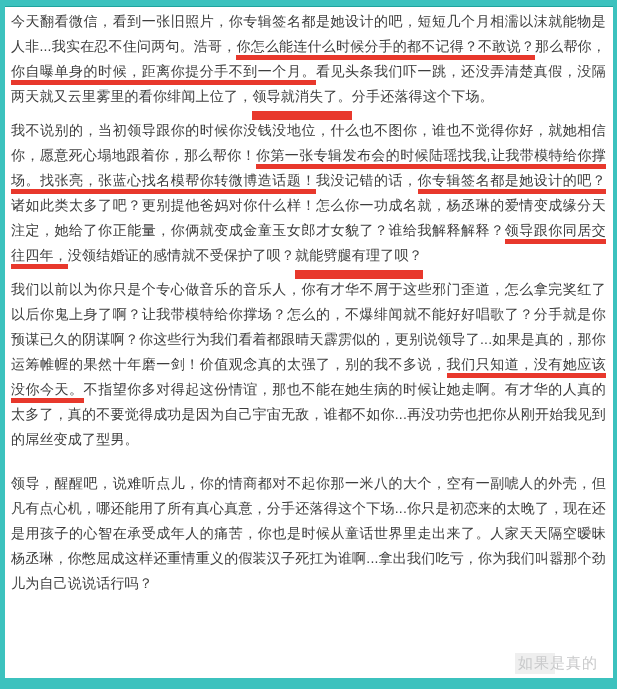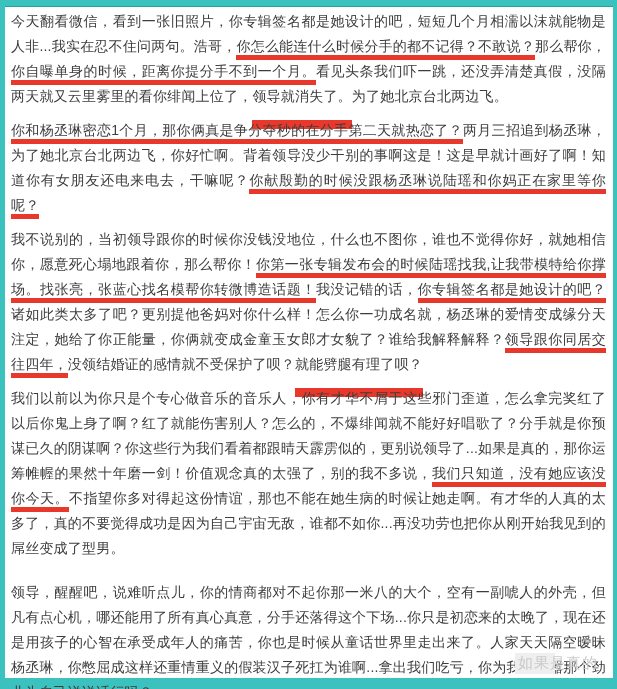--- a/index.html
+++ b/index.html
@@ -39,39 +39,38 @@
   .para{margin:0 0 9px 0;}
   .para:last-child{margin-top:19px;}
   .mk-line{
     border-bottom:5px solid var(--red);
     padding-bottom:1px;
     box-decoration-break:clone;
     -webkit-box-decoration-break:clone;
   }
   .mk-bar{
     border-bottom:9px solid var(--red);
-    padding-bottom:16px;
+    padding-bottom:7px;
     box-decoration-break:clone;
     -webkit-box-decoration-break:clone;
   }
   .watermark{
     position:absolute;
     right:12px;bottom:4px;
     color:var(--wm);
     font-size:15px;
     letter-spacing:1px;
     background:linear-gradient(90deg,#efefef 0 46%,rgba(255,255,255,0) 46%);
     padding:1px 3px;
   }
 </style>
 </head>
 <body>
 
 <div class="frame">
   <div class="content">
-      <p class="para"><span>今天翻看微信，看到一张旧照片，你专辑签名都是她设计的吧，短短几个月相濡以沫就能物是人非...我实在忍不住问两句。浩哥，</span><span class="mk-line">你怎么能连什么时候分手的都不记得？不敢说？</span><span>那么帮你，</span><span class="mk-line">你自曝单身的时候，距离你提分手不到一个月。</span><span>看见头条我们吓一跳，还没弄清楚真假，没隔两天就又云里雾里的看你绯闻上位了，</span><span class="mk-bar">领导就消失了。</span><span>为了她北京台北两边飞。</span></p>
-      <p class="para"><span class="mk-line">你和杨丞琳密恋1个月，那你俩真是争分夺秒的在分手第二天就热恋了？</span><span>两月三招追到杨丞琳，为了她北京台北两边飞，你好忙啊。背着领导没少干别的事啊这是！这是早就计画好了啊！知道你有女朋友还电来电去，干嘛呢？</span><span class="mk-line">你献殷勤的时候没跟杨丞琳说陆瑶和你妈正在家里等你呢？</span></p>
+      <p class="para"><span>今天翻看微信，看到一张旧照片，你专辑签名都是她设计的吧，短短几个月相濡以沫就能物是人非...我实在忍不住问两句。浩哥，</span><span class="mk-line">你怎么能连什么时候分手的都不记得？不敢说？</span><span>那么帮你，</span><span class="mk-line">你自曝单身的时候，距离你提分手不到一个月。</span><span>看见头条我们吓一跳，还没弄清楚真假，没隔两天就又云里雾里的看你绯闻上位了，</span><span class="mk-bar">领导就消失了。</span><span>分手还落得这个下场。</span></p>
       <p class="para"><span>我不说别的，当初领导跟你的时候你没钱没地位，什么也不图你，谁也不觉得你好，就她相信你，愿意死心塌地跟着你，那么帮你！</span><span class="mk-line">你第一张专辑发布会的时候陆瑶找我,让我带模特给你撑场。找张亮，张蓝心找名模帮你转微博造话题！</span><span>我没记错的话，</span><span class="mk-line">你专辑签名都是她设计的吧？</span><span>诸如此类太多了吧？更别提他爸妈对你什么样！怎么你一功成名就，杨丞琳的爱情变成缘分天注定，她给了你正能量，你俩就变成金童玉女郎才女貌了？谁给我解释解释？</span><span class="mk-line">领导跟你同居交往四年，</span><span>没领结婚证的感情就不受保护了呗？</span><span class="mk-bar">就能劈腿有理了呗？</span></p>
-      <p class="para"><span>我们以前以为你只是个专心做音乐的音乐人，你有才华不屑于这些邪门歪道，怎么拿完奖红了以后你鬼上身了啊？红了就能伤害别人？怎么的，不爆绯闻就不能好好唱歌了？分手就是你预谋已久的阴谋啊？你这些行为我们看着都跟晴天霹雳似的，更别说领导了...如果是真的，那你运筹帷幄的果然十年磨一剑！价值观念真的太强了，别的我不多说，</span><span class="mk-line">我们只知道，没有她应该没你今天。</span><span>不指望你多对得起这份情谊，那也不能在她生病的时候让她走啊。有才华的人真的太多了，真的不要觉得成功是因为自己宇宙无敌，谁都不如你...再没功劳也把你从刚开始我见到的屌丝变成了型男。</span></p>
+      <p class="para"><span>我们以前以为你只是个专心做音乐的音乐人，你有才华不屑于这些邪门歪道，怎么拿完奖红了以后你鬼上身了啊？让我带模特给你撑场？怎么的，不爆绯闻就不能好好唱歌了？分手就是你预谋已久的阴谋啊？你这些行为我们看着都跟晴天霹雳似的，更别说领导了...如果是真的，那你运筹帷幄的果然十年磨一剑！价值观念真的太强了，别的我不多说，</span><span class="mk-line">我们只知道，没有她应该没你今天。</span><span>不指望你多对得起这份情谊，那也不能在她生病的时候让她走啊。有才华的人真的太多了，真的不要觉得成功是因为自己宇宙无敌，谁都不如你...再没功劳也把你从刚开始我见到的屌丝变成了型男。</span></p>
       <p class="para"><span>领导，醒醒吧，说难听点儿，你的情商都对不起你那一米八的大个，空有一副唬人的外壳，但凡有点心机，哪还能用了所有真心真意，分手还落得这个下场...你只是初恋来的太晚了，现在还是用孩子的心智在承受成年人的痛苦，你也是时候从童话世界里走出来了。人家天天隔空暧昧杨丞琳，你憋屈成这样还重情重义的假装汉子死扛为谁啊...拿出我们吃亏，你为我们叫嚣那个劲儿为自己说说话行吗？</span></p>
     </div>
   <div class="watermark">如果是真的</div>
 </div>
 
 </body></html>

